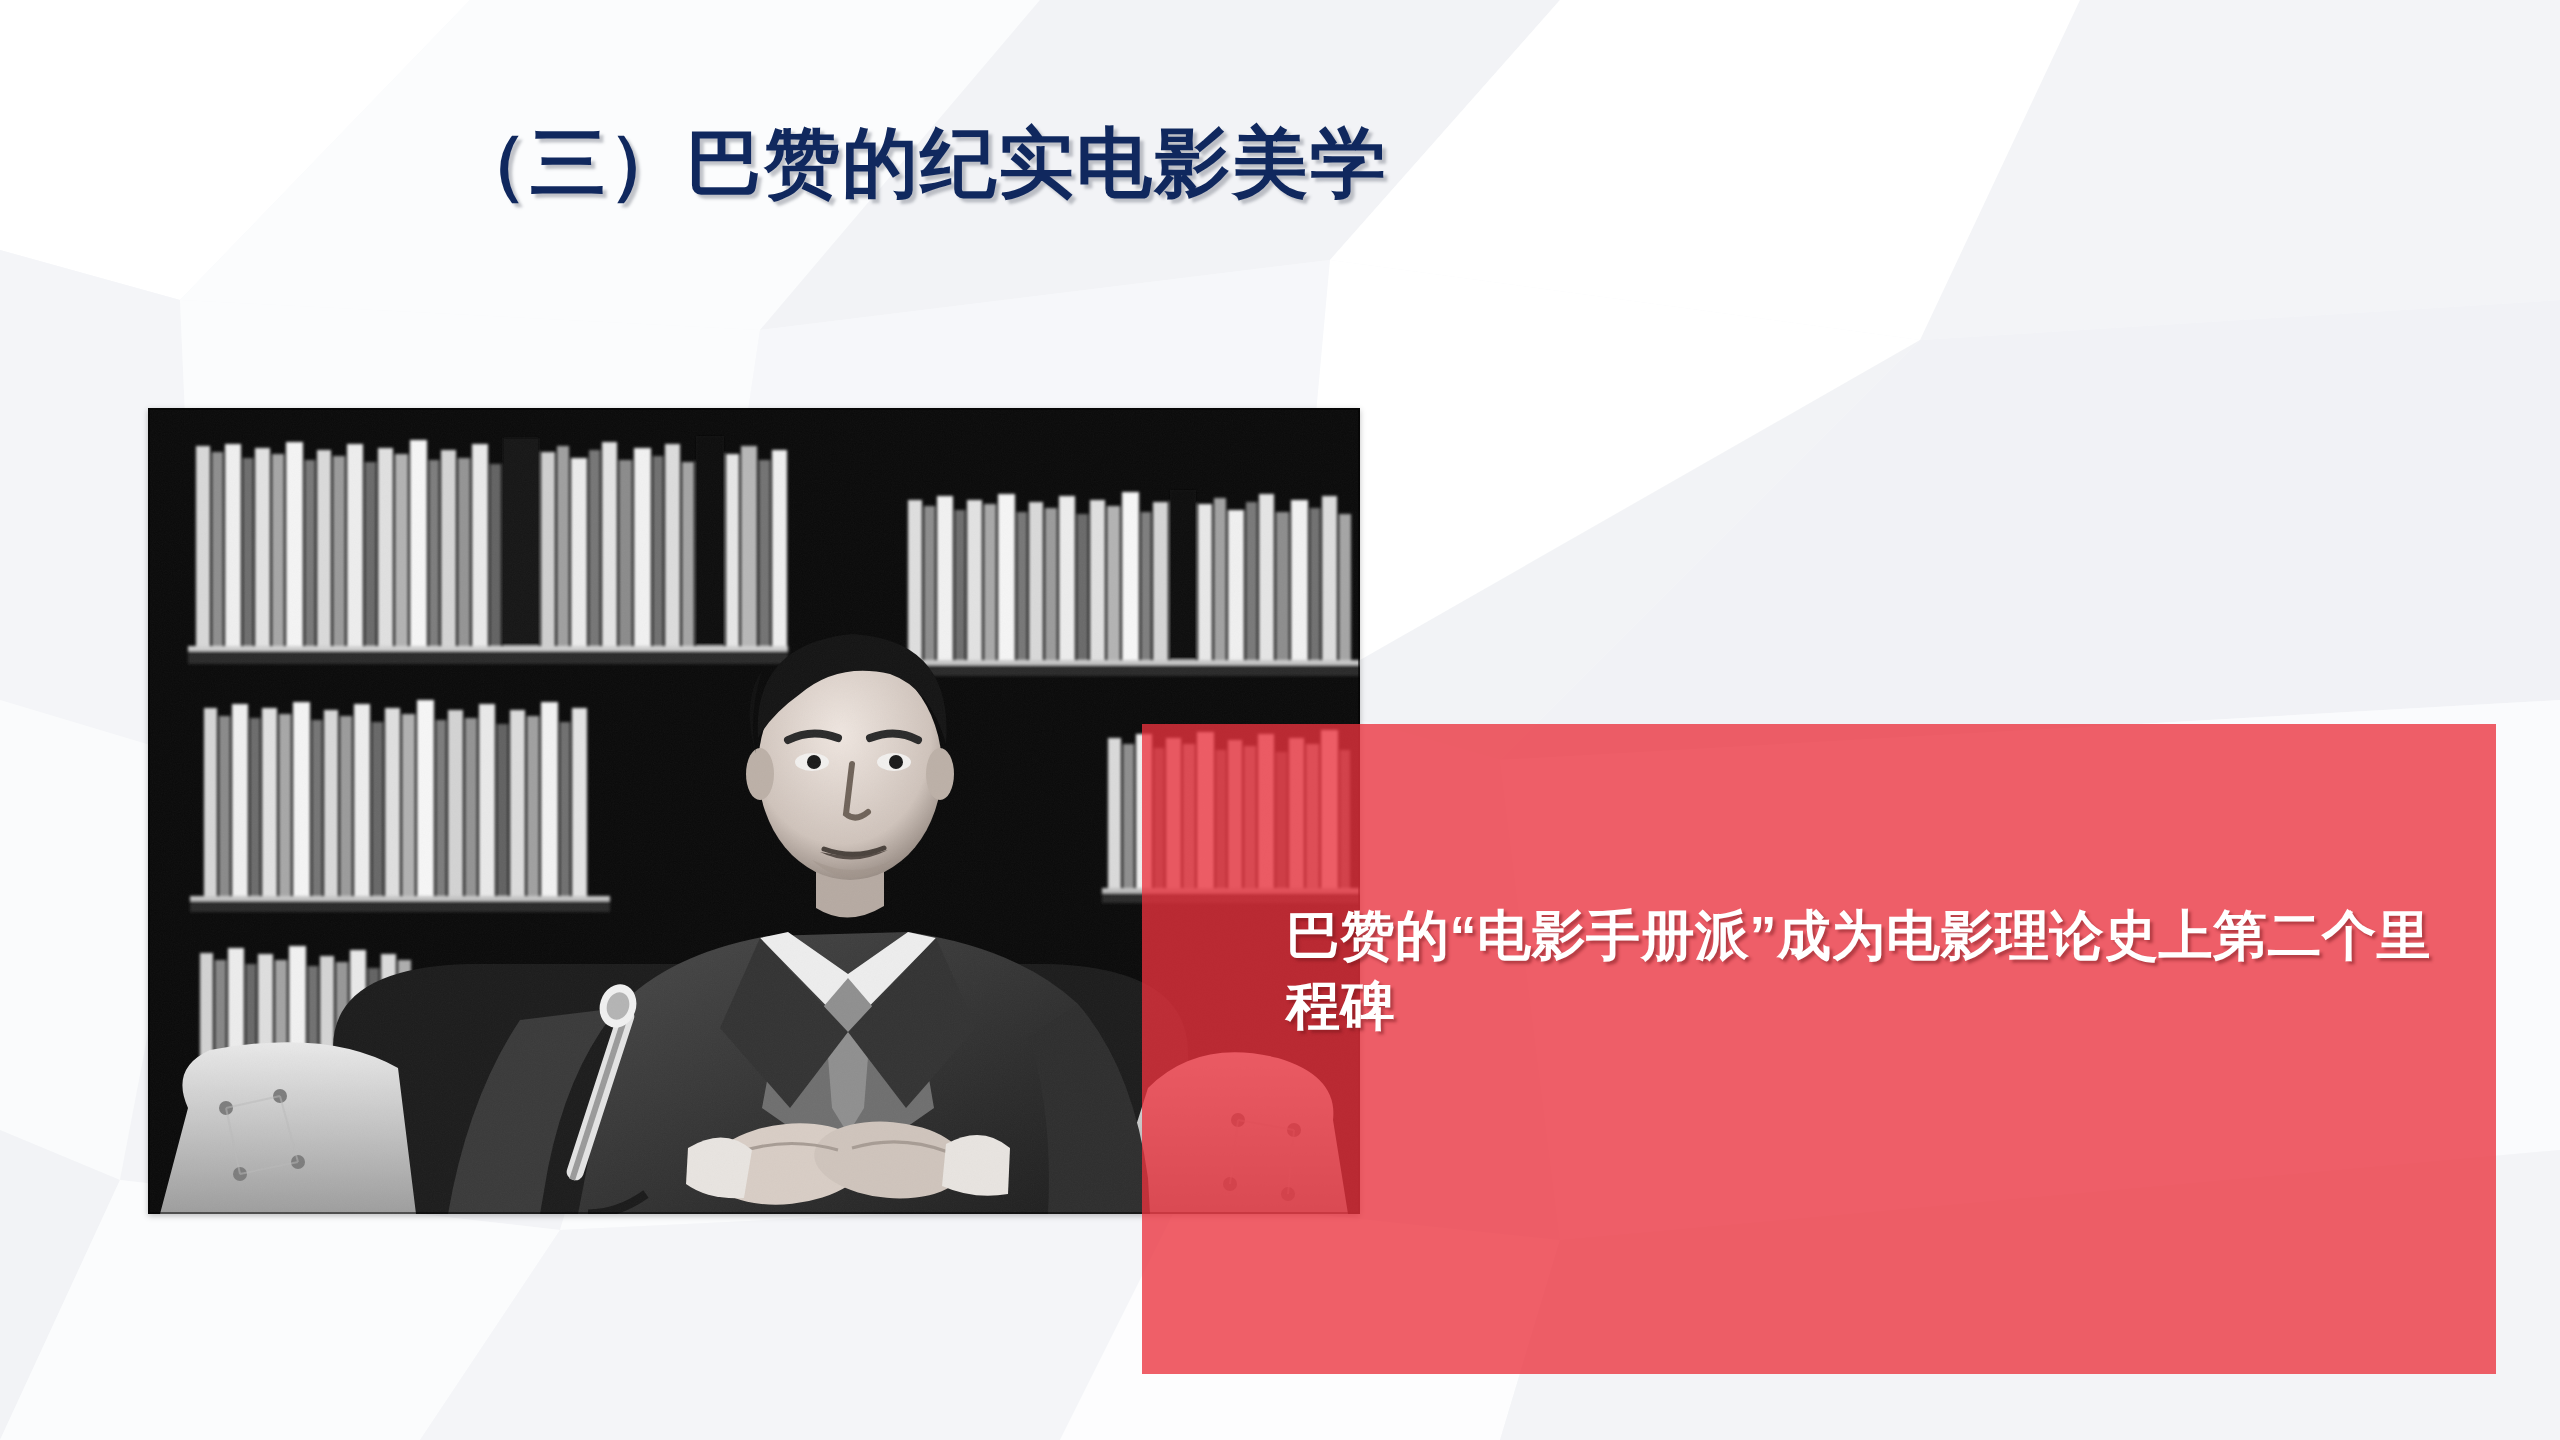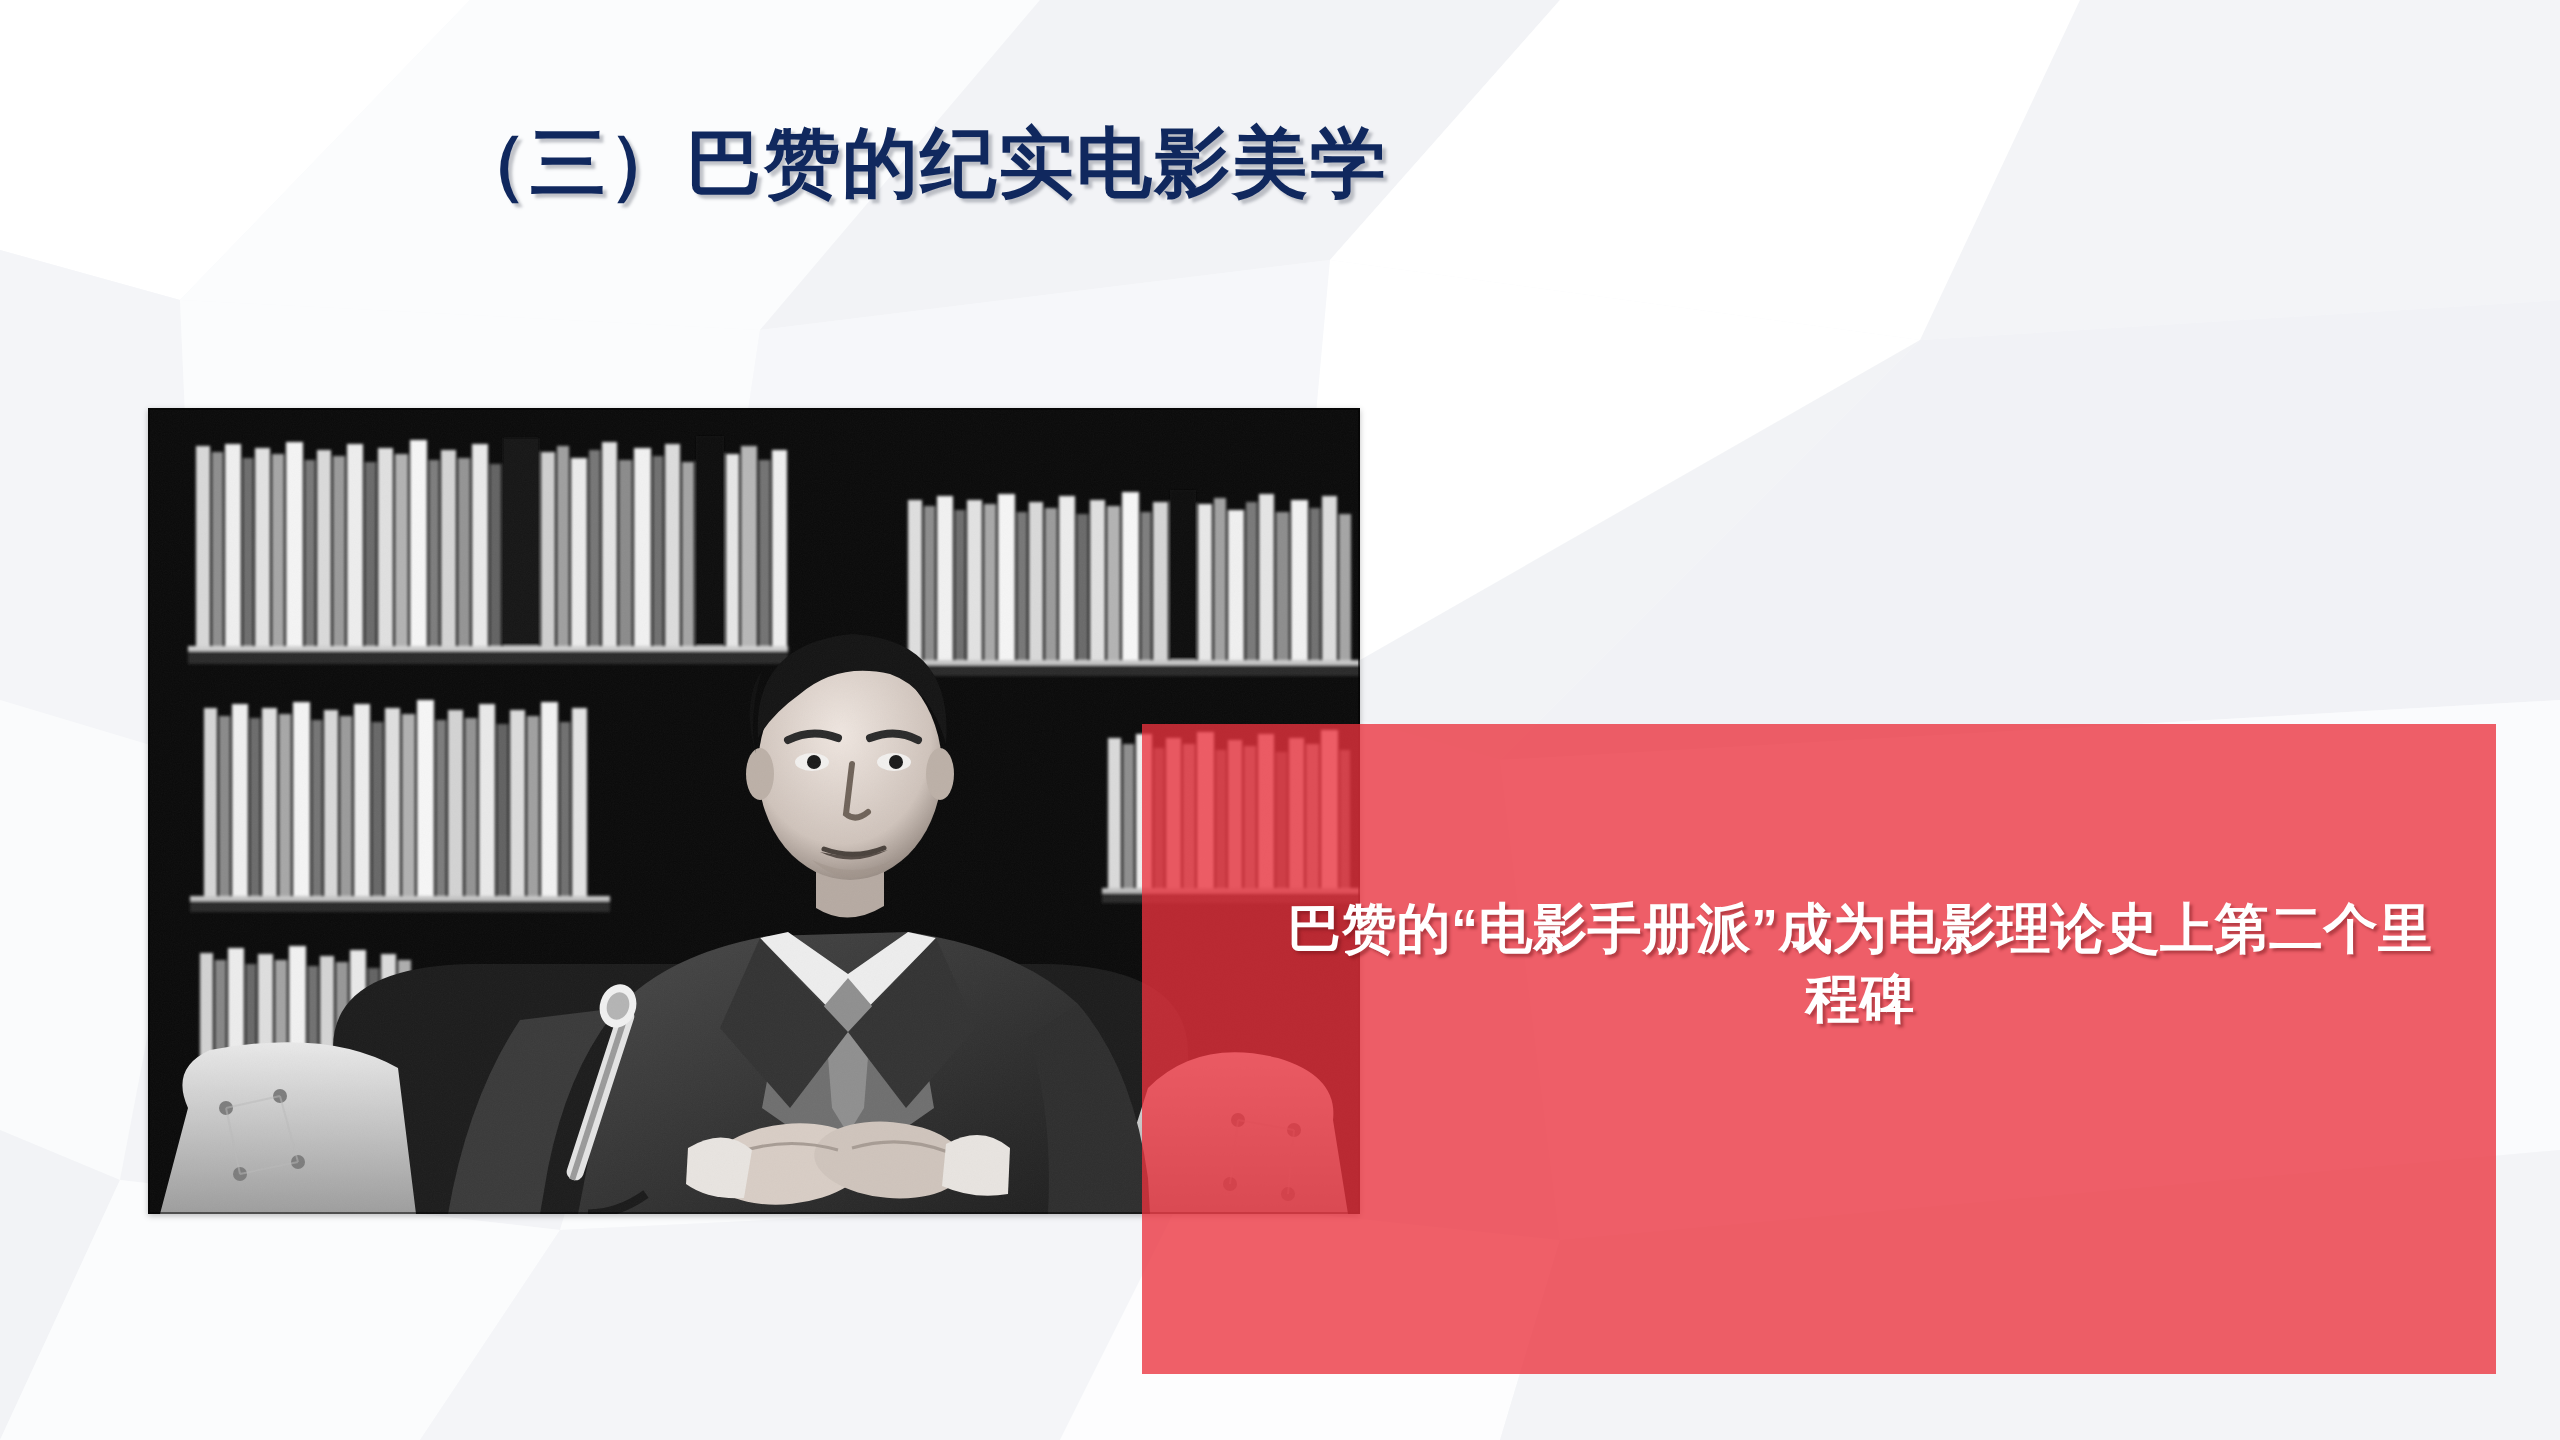--- a/index.html
+++ b/index.html
@@ -66,21 +66,21 @@
     left: 128px;
     top: 160px;
     width: 1180px;
     color: #ffffff;
     font-size: 54px;
     font-weight: bold;
     line-height: 1.30;
     letter-spacing: 0.5px;
     text-shadow: 3px 3px 3px rgba(110,20,25,0.45);
   }
-  .callout-text p { margin: 9px; text-align: center; }
+  .callout-text p { margin: 16px; }
   .callout-text p.para-2 { margin-top: 46px; }
 </style>
 </head>
 <body>
 
 <div id="slide">
 
   <svg class="bg-polys" viewBox="0 0 2560 1440" preserveAspectRatio="none">
     <rect x="0" y="0" width="2560" height="1440" fill="#f7f8fa"></rect>
     <polygon points="0,0 470,0 180,300 0,250" fill="#ffffff" opacity="0.95"></polygon>

